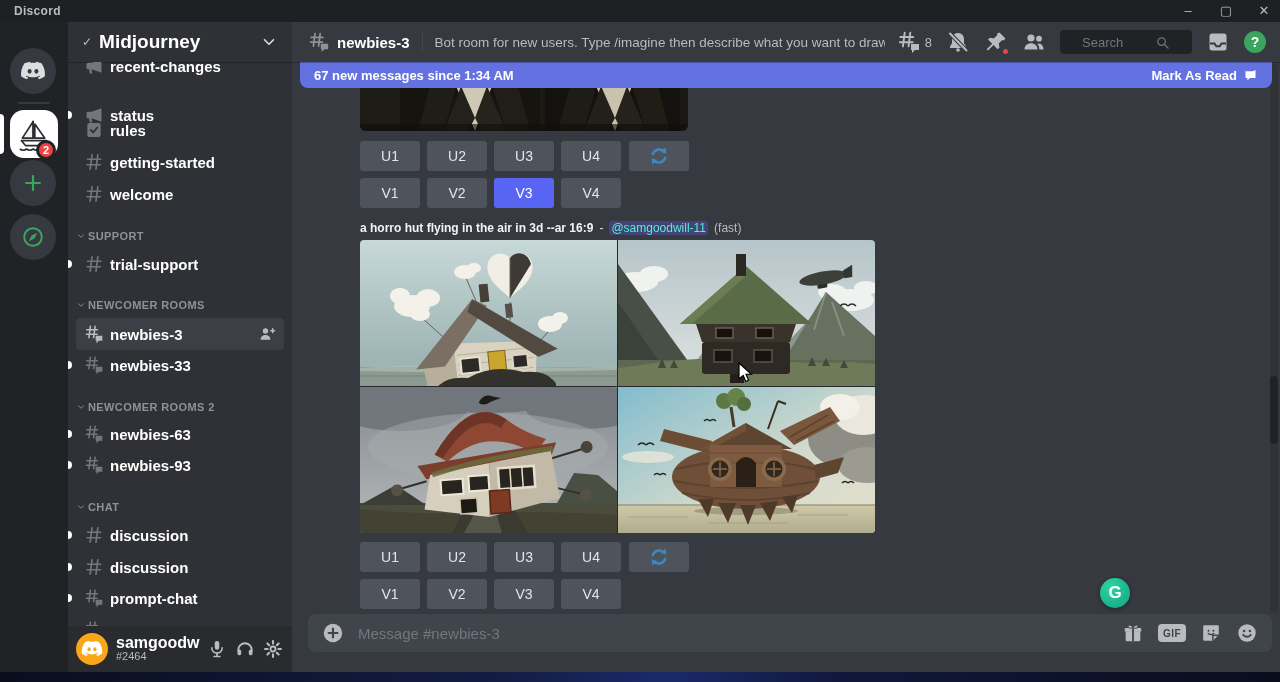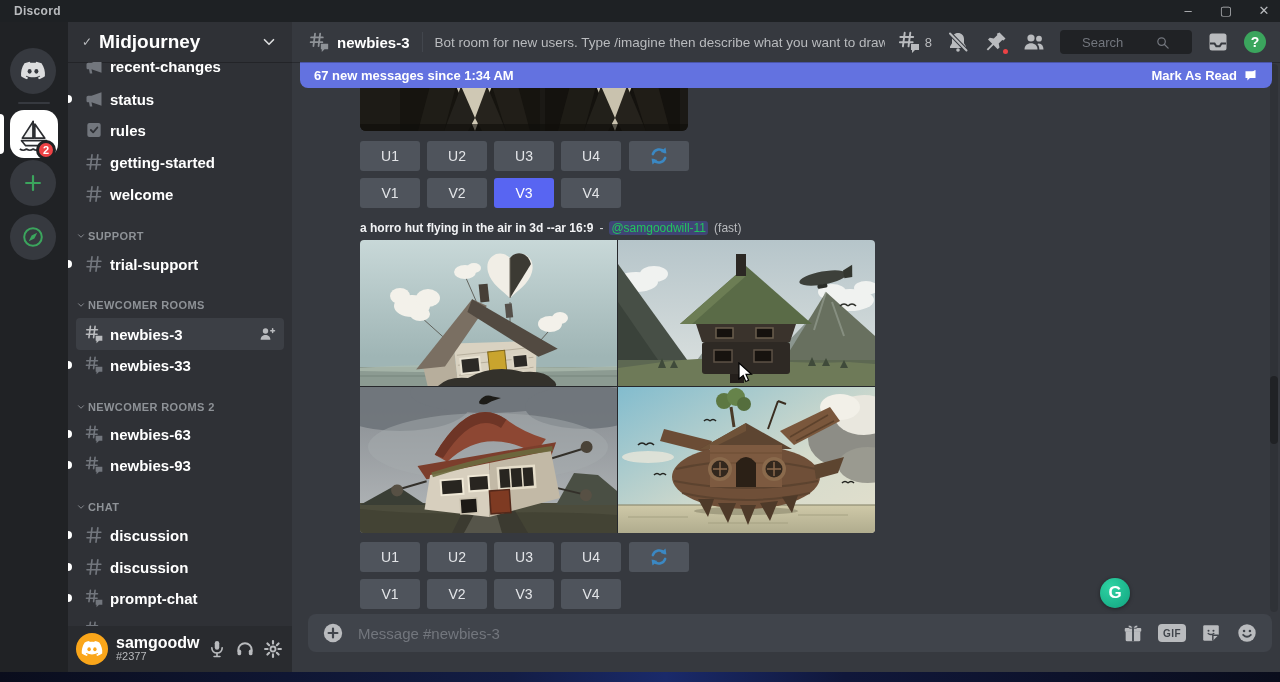--- a/index.html
+++ b/index.html
@@ -72,21 +72,21 @@
 
   
   .msg-img-partial { position:absolute; left:68px; top:64px; width:328px; height:45px; border-radius:0 0 6px 6px; overflow:hidden; z-index:1; cursor:pointer; }
   .mj-btn { position:absolute; width:60px; height:30px; border-radius:3px; background:#4f545c; color:#e3e5e8; font-size:14px; font-weight:500; display:flex; align-items:center; justify-content:center; cursor:pointer; border:none; font-family:inherit; }
   .mj-btn.primary { background:#5865f2; color:#fff; }
   .mj-btn .reroll-svg { width:20px; height:20px; }
 
   .prompt-line { position:absolute; left:68px; top:195px; height:22px; display:flex; align-items:center; font-size:12px; color:#dcddde; white-space:nowrap; }
   .prompt-bold { font-weight:700; color:#f2f3f5; }
   .prompt-dash { margin:0 6px; color:#dcddde; }
-  .mention { background:rgba(88,101,242,.3); color:#22c55e; border-radius:3px; padding:0 2px; font-weight:500; cursor:pointer; }
+  .mention { background:rgba(88,101,242,.3); color:#5eead4; border-radius:3px; padding:0 2px; font-weight:500; cursor:pointer; }
   .prompt-mode { margin-left:6px; color:#b9bbbe; }
 
   .img-grid { position:absolute; left:68px; top:218px; width:515px; height:293px; border-radius:4px; overflow:hidden; display:grid; grid-template-columns:257px 257px; grid-template-rows:146px 146px; gap:1px; background:#26282c; cursor:pointer; }
   .img-cell { width:257px; height:146px; overflow:hidden; }
 
   
   .composer { position:absolute; left:16px; top:592px; width:964px; height:38px; background:#40444b; border-radius:8px; display:flex; align-items:center; padding:0 14px; }
   .comp-plus { width:22px; height:22px; color:#b9bbbe; cursor:pointer; flex:none; }
   .comp-placeholder { color:#72767d; font-size:15px; margin-left:14px; flex:1; cursor:text; }
   .comp-icon { width:22px; height:22px; color:#b9bbbe; margin-left:14px; cursor:pointer; }
@@ -287,21 +287,21 @@
 
     <div class="chan-list">
 
       <div class="chan" style="top:-11px">
         <svg class="ch-icon">
             <use href="#sym-megaphone"></use>
           </svg>
         <span class="ch-label">recent-changes</span>
       </div>
 
-      <div class="chan unread" style="top:22px">
+      <div class="chan unread" style="top:38px">
         <span class="unread-pill"></span>
         <svg class="ch-icon">
             <use href="#sym-megaphone"></use>
           </svg>
         <span class="ch-label">status</span>
       </div>
 
       <div class="chan" style="top:53px">
         <svg class="ch-icon">
             <use href="#sym-rules"></use>
@@ -426,21 +426,21 @@
     </div>
 
     <div class="user-area">
       <div class="user-avatar">
         <svg width="24" height="24">
             <use href="#sym-discord-avatar"></use>
           </svg>
       </div>
       <div class="user-texts">
         <div class="user-name">samgoodw...</div>
-        <div class="user-tag">#2377</div>
+        <div class="user-tag">#2464</div>
       </div>
       <div class="user-ctl">
         <svg width="20" height="20">
             <use href="#sym-mic"></use>
           </svg>
       </div>
       <div class="user-ctl">
         <svg width="20" height="20">
             <use href="#sym-headset"></use>
           </svg>

